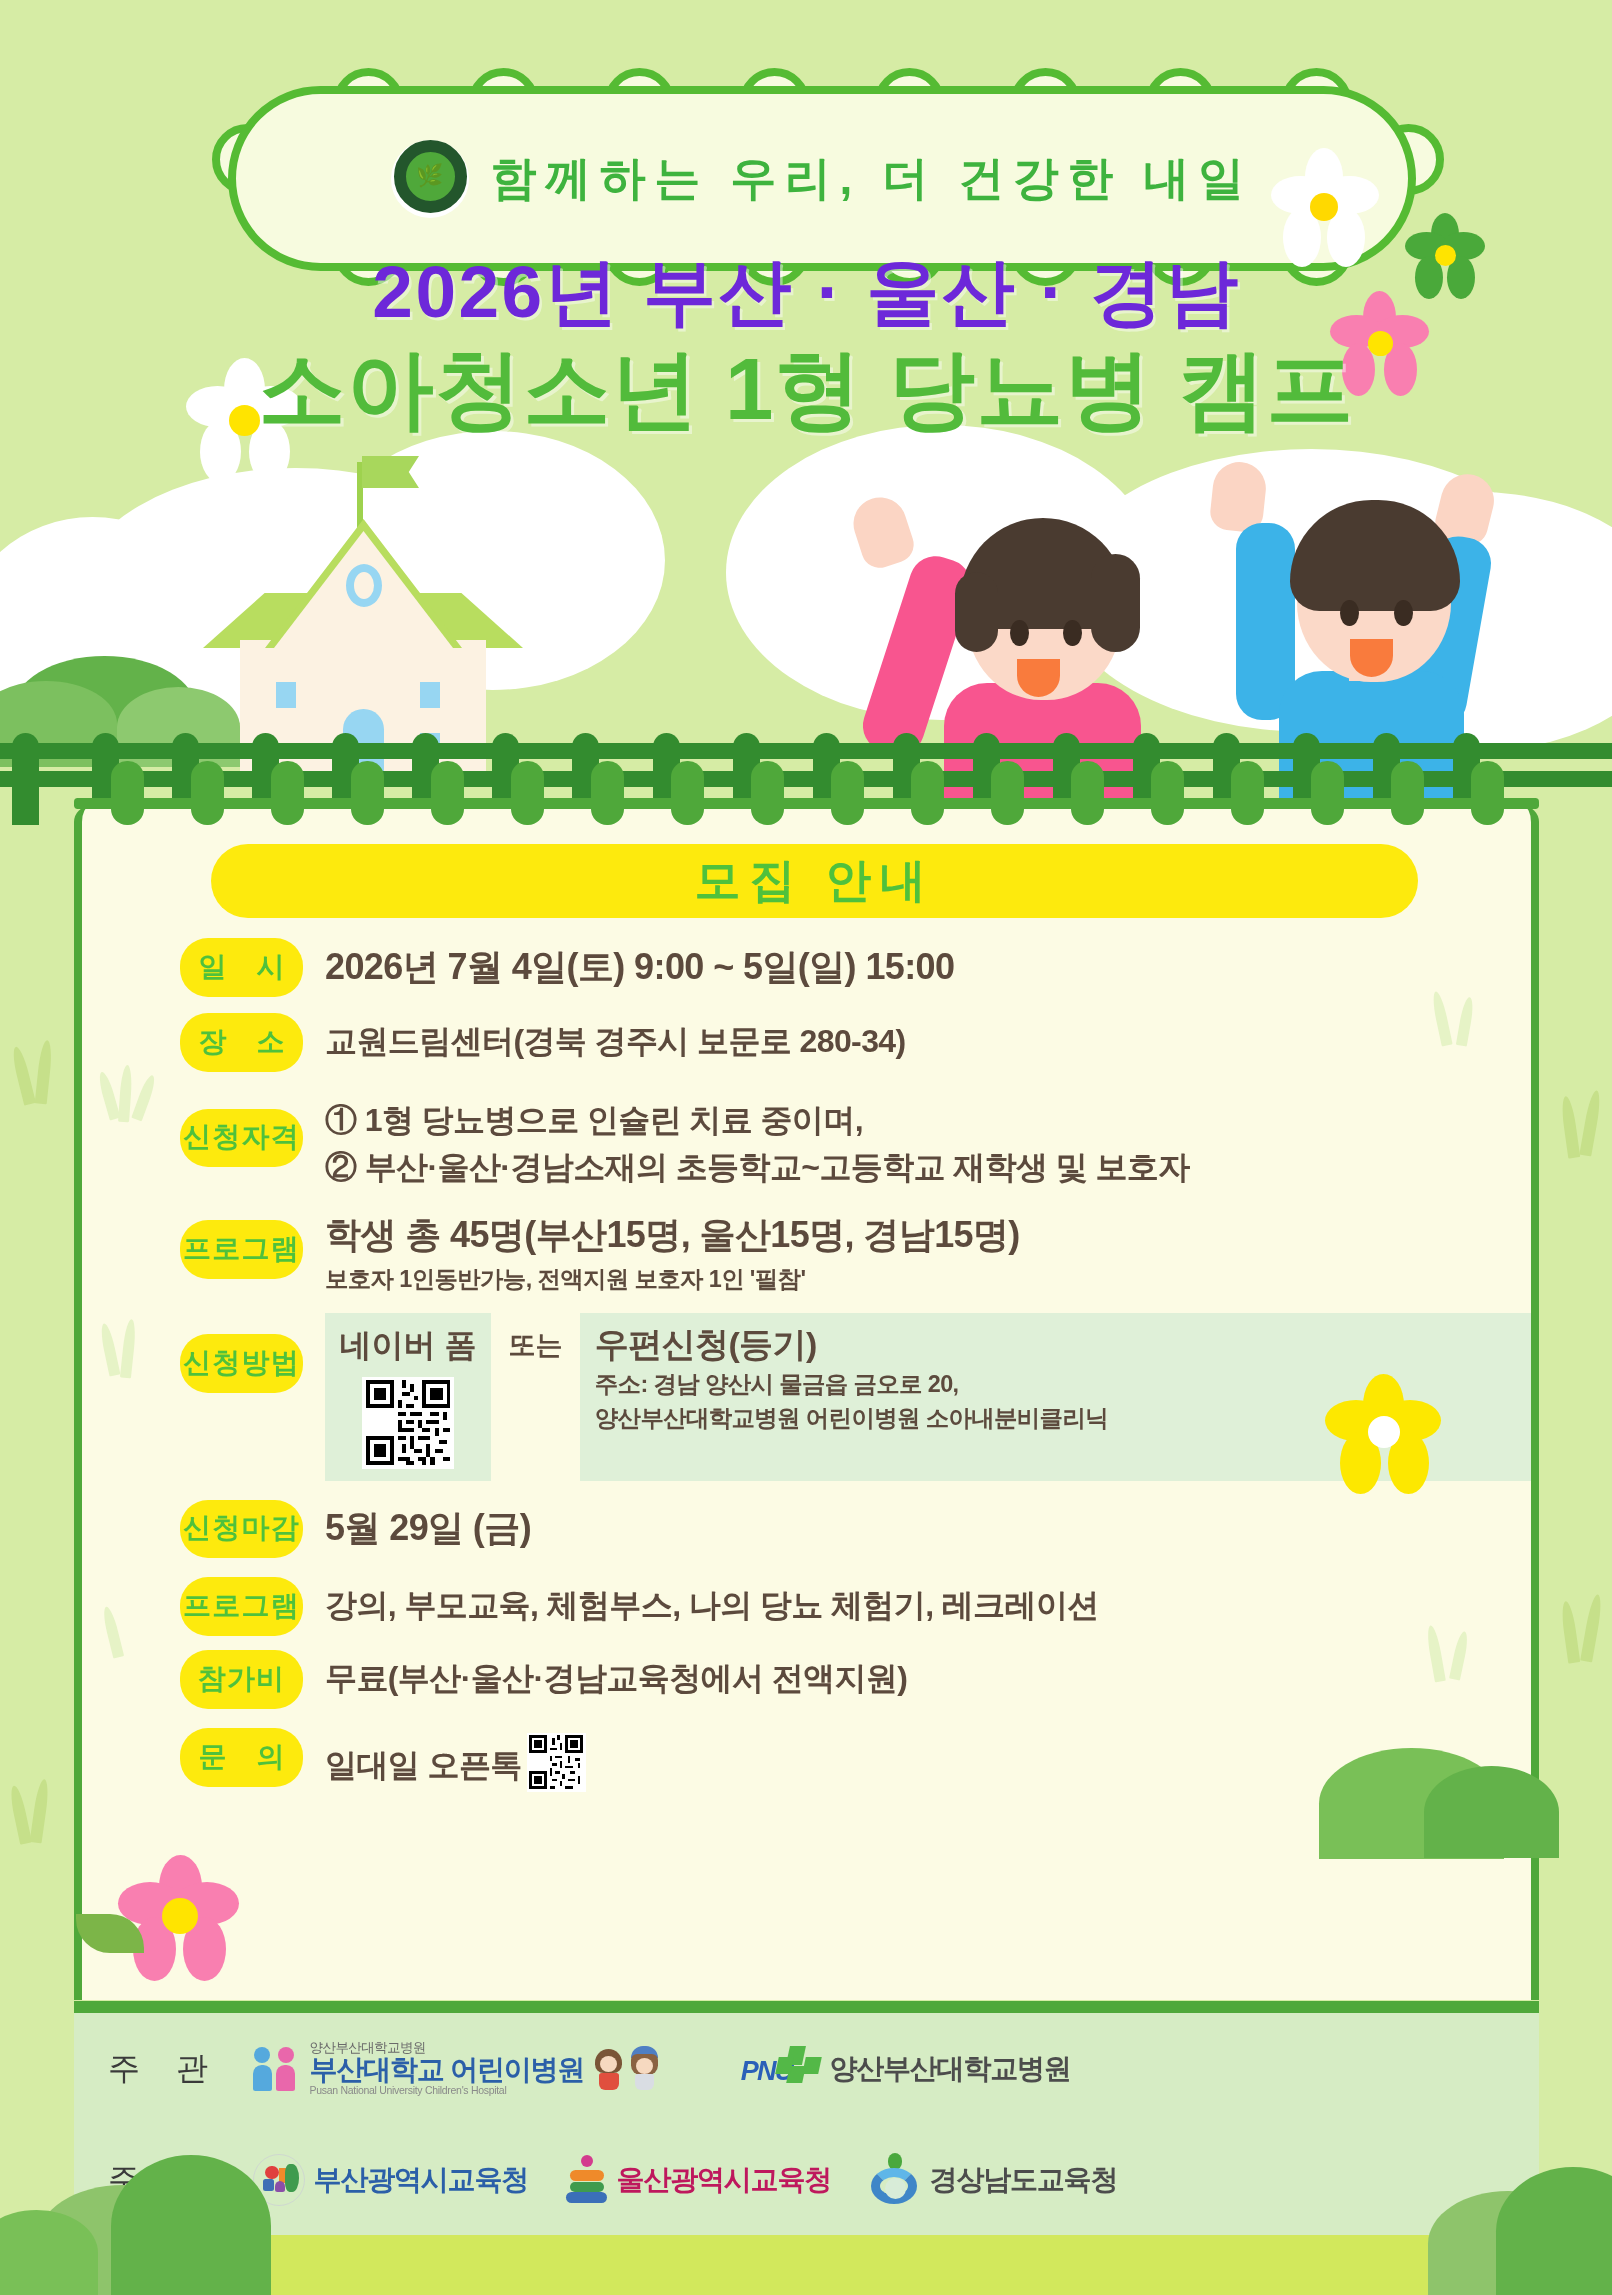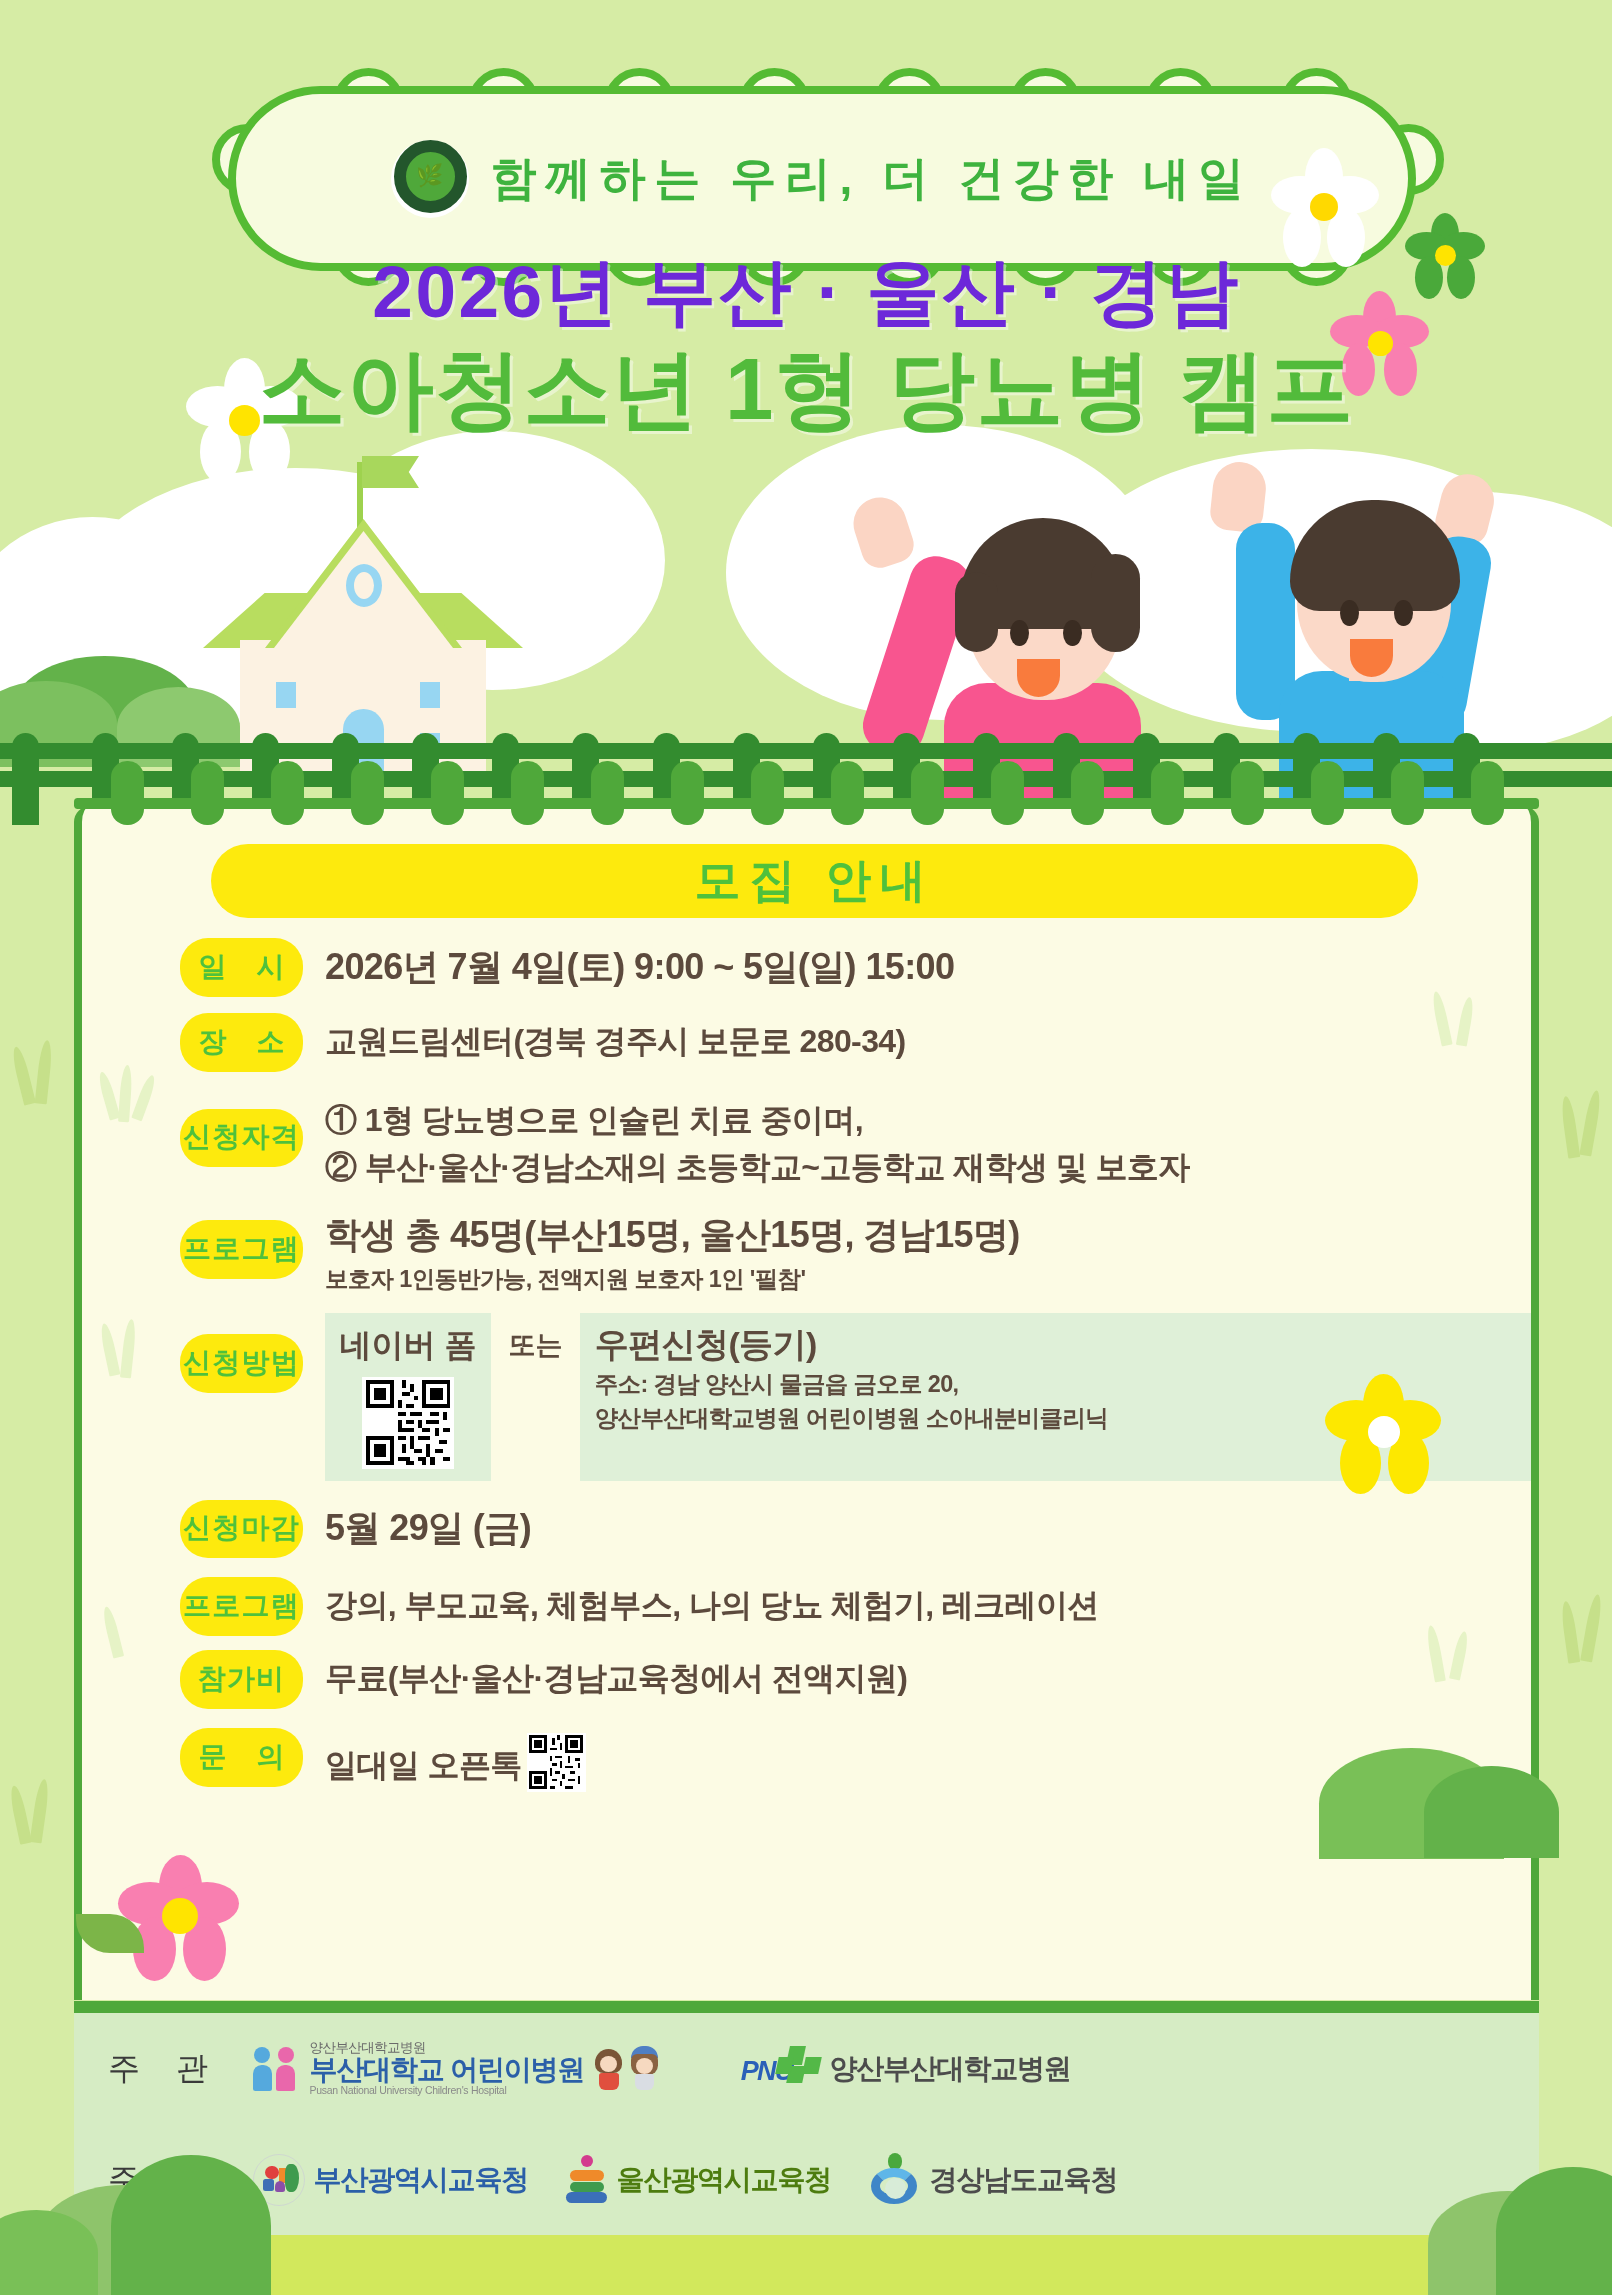--- a/index.html
+++ b/index.html
@@ -651,21 +651,21 @@
         <span class="logo-text" style="color:#2b5fa8;">부산광역시교육청</span>
       </div>
 
       <div class="logo-item">
         <span style="display:inline-block;width:43px;height:49px;position:relative;">
           <span style="position:absolute;left:16px;top:0;width:12.3px;height:12.3px;background:#d33b8e;border-radius:50%;"></span>
           <span style="position:absolute;left:4.9px;top:14.8px;width:34px;height:11px;background:#ef8a2a;border-radius:5.5px;"></span>
           <span style="position:absolute;left:4.9px;top:27px;width:34px;height:9.8px;background:#3f9b4e;border-radius:4.9px;"></span>
           <span style="position:absolute;left:1.2px;top:37px;width:41px;height:11px;background:#3b6fb8;border-radius:5.5px;"></span>
         </span>
-        <span class="logo-text" style="color:#4d7c0f;">울산광역시교육청</span>
+        <span class="logo-text" style="color:#be185d;">울산광역시교육청</span>
       </div>
 
       <div class="logo-item">
         <span style="display:inline-block;width:53px;height:53px;position:relative;">
           <span style="position:absolute;left:19.7px;top:0;width:14.8px;height:17px;background:#4aa83d;border-radius:50%;"></span>
           <span style="position:absolute;left:2.5px;top:14.8px;width:46px;height:36px;border:9.8px solid #3f86c8;border-radius:50%;border-top-color:#5fb6e8;"></span>
           <span style="position:absolute;left:17px;top:24.6px;width:21px;height:21px;background:#d8ecd8;border-radius:50%;"></span>
         </span>
         <span class="logo-text" style="color:#4c4c4c;">경상남도교육청</span>
       </div>

